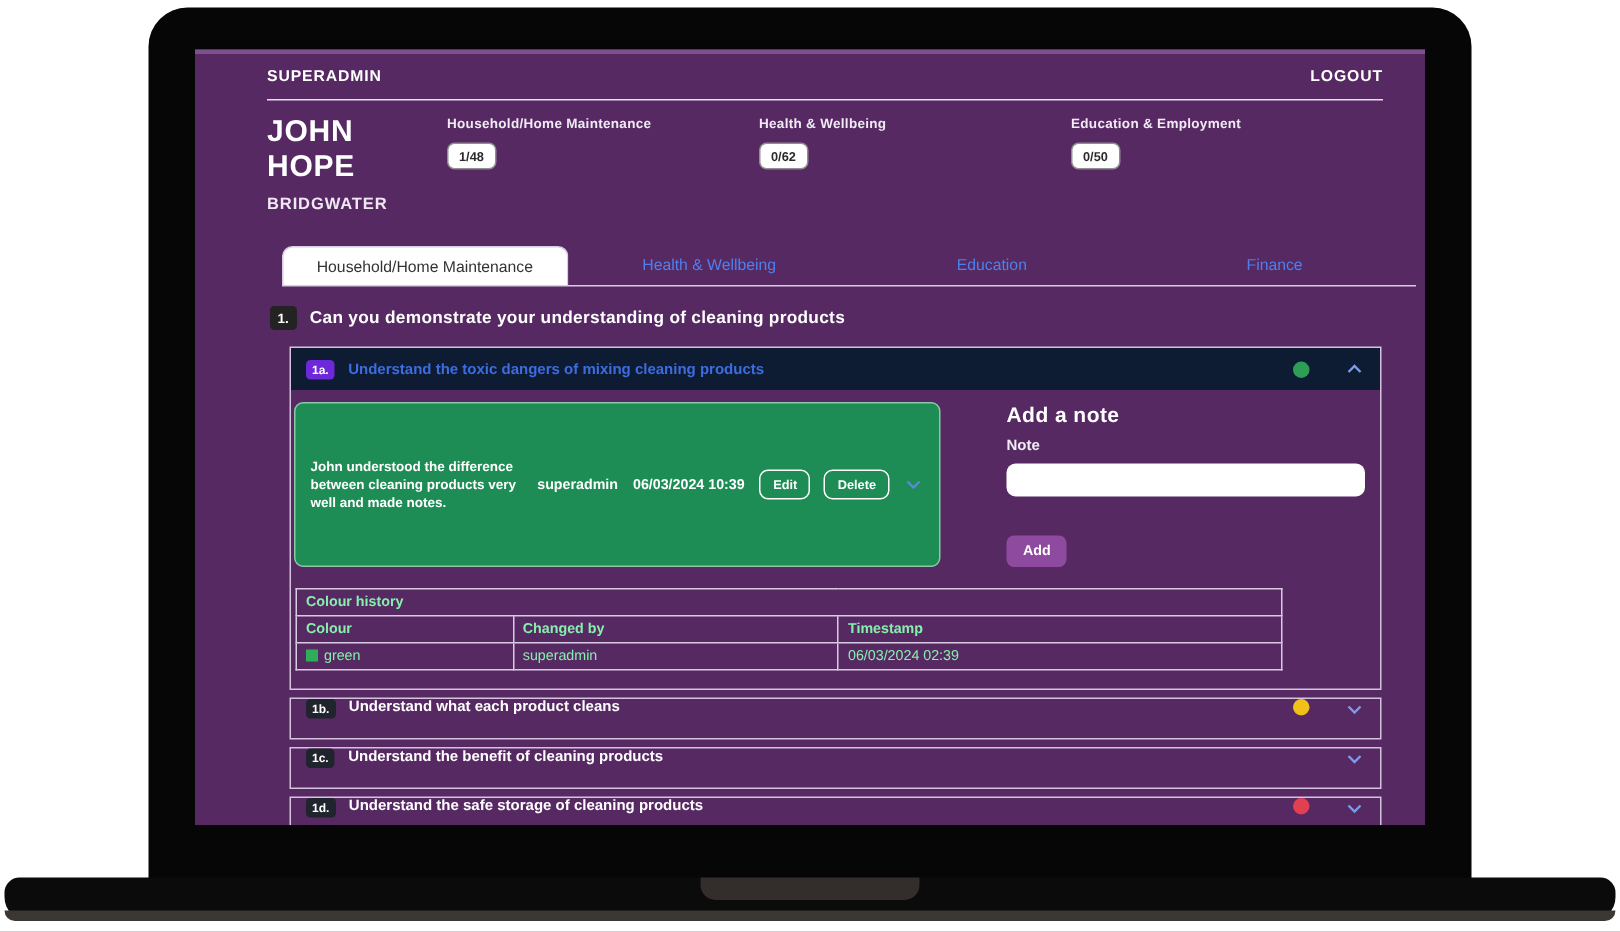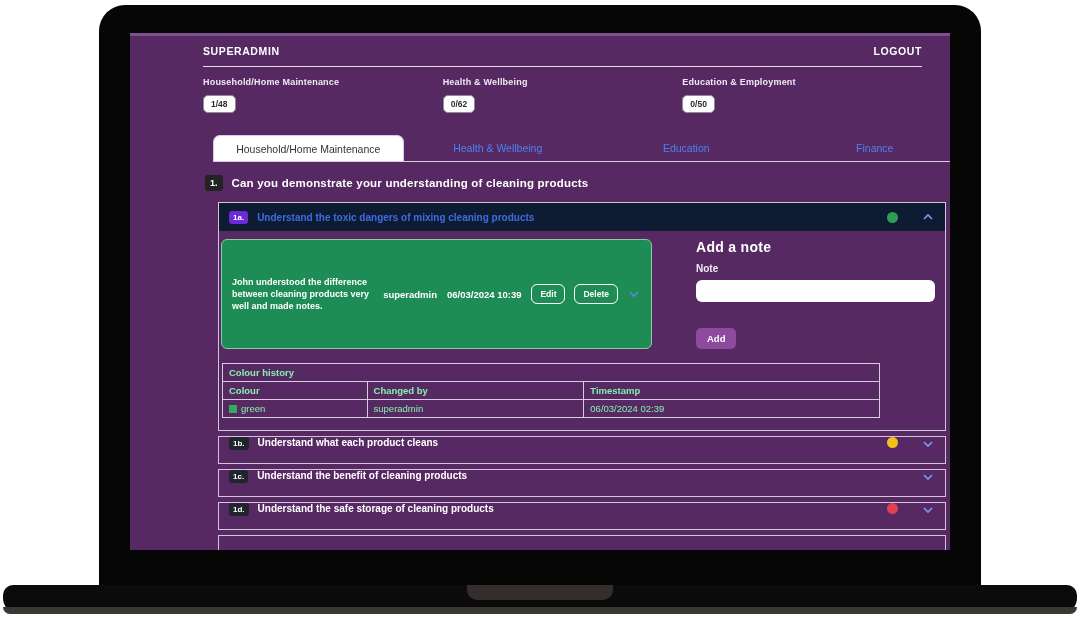--- a/index.html
+++ b/index.html
@@ -11,21 +11,21 @@
            background:#060606; border-radius:26px 26px 0 0; }
   .base  { position:absolute; left:3px; top:585px; width:1074px; height:29px;
            background:#0b0b0b; border-radius:10px 10px 16px 16px; }
   .base-strip { position:absolute; left:0; right:0; bottom:0; height:7px;
            background:#3b3733; border-radius:0 0 16px 16px; }
   .notch { position:absolute; top:0; left:50%; transform:translateX(-50%);
            width:146px; height:15px; background:#332e2b; border-radius:0 0 10px 10px; }
 
   
   .screen { position:absolute; left:130px; top:33px; width:820px; height:517px;
-            background:#572963; border-top:3px solid #7d5190; overflow:hidden; color:#fff;padding-left:25px; }
+            background:#572963; border-top:3px solid #7d5190; overflow:hidden; color:#fff; }
 
   .topbar { display:flex; justify-content:space-between; align-items:center;
             margin:0 28px 0 48px; padding:9px 0; border-bottom:1px solid rgba(255,255,255,.85); }
   .topbar span { font-size:10.5px; font-weight:bold; letter-spacing:.6px; }
   .logout { cursor:pointer;margin-left:12px; }
 
   .profile { display:flex; margin:10px 28px 0 48px; }
   .user-block { width:120px; }
   .user-name { font-size:20px; font-weight:bold; letter-spacing:.5px; }
   .user-loc  { font-size:11px; font-weight:bold; margin-top:7px; color:#efe8f3; letter-spacing:.6px; }
@@ -102,20 +102,24 @@
   </div>
 
   <div class="screen">
 
     <div class="topbar">
       <span>SUPERADMIN</span>
       <span class="logout">LOGOUT</span>
     </div>
 
     <div class="profile">
+      <div class="user-block">
+        <div class="user-name">JOHN HOPE</div>
+        <div class="user-loc">BRIDGWATER</div>
+      </div>
       <div class="stats">
         <div class="stat">
           <div class="stat-label">Household/Home Maintenance</div>
           <span class="stat-badge">1/48</span>
         </div>
         <div class="stat">
           <div class="stat-label">Health &amp; Wellbeing</div>
           <span class="stat-badge">0/62</span>
         </div>
         <div class="stat">

